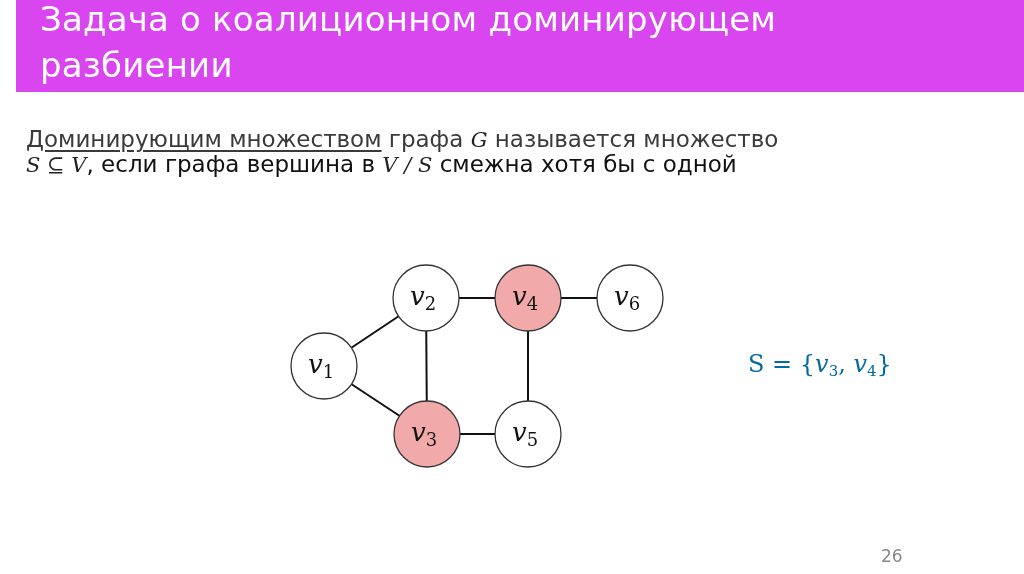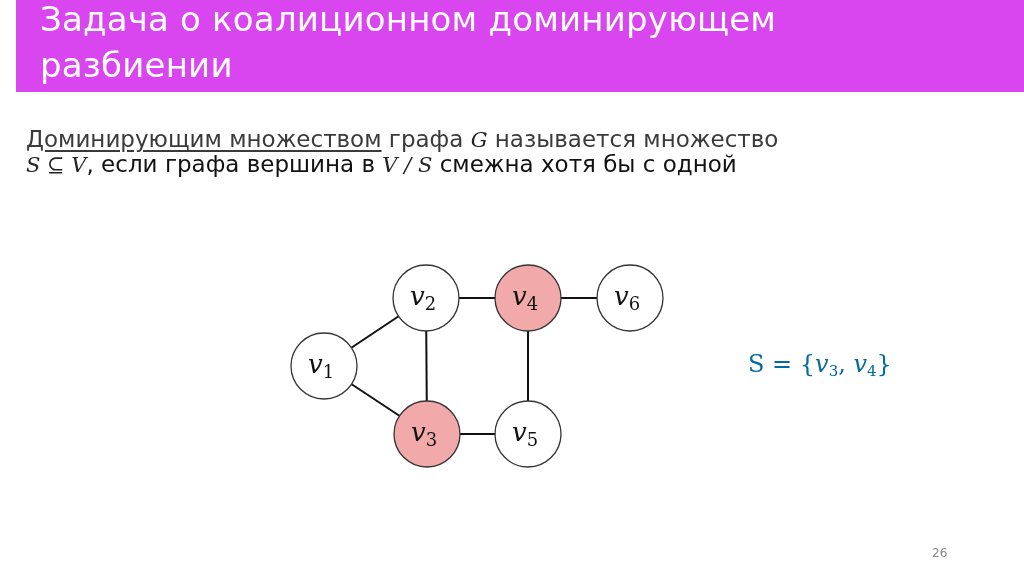--- a/index.html
+++ b/index.html
@@ -7,21 +7,21 @@
   .header { position: absolute; left: 16px; top: 0; width: 1024px; height: 92px; background: #d946ef; }
   .title { position: absolute; left: 24px; top: -4px; font-size: 34px; line-height: 46px; color: #ffffff; font-family: "DejaVu Sans", sans-serif; letter-spacing: 0.2px; }
   .body-text { position: absolute; left: 26px; top: 127px; width: 960px; font-size: 23px; line-height: 24px; color: #111111; }
   .body-text .grey { color: #3a3a3a; }
   .body-text .u { text-decoration: underline; text-underline-offset: 3px; }
   .m { font-family: "DejaVu Serif", serif; font-style: italic; color: #222; font-size: 21px; }
   .graph { position: absolute; left: 0; top: 0; width: 1024px; height: 574px; }
   .set-label { position: absolute; left: 728px; top: 350px; font-family: "DejaVu Serif", serif; font-size: 24px; color: #0369a1; margin-left: 20px; }
   .set-label .it { font-style: italic; }
   .set-label sub { font-size: 15px; vertical-align: -4px; }
-  .page-num { position: absolute; left: 932px; top: 546px; font-size: 12px; color: #888888; }
+  .page-num { position: absolute; left: 881px; top: 546px; font-size: 17px; color: #888888; }
 </style>
 </head>
 <body>
 
 <div class="header">
   <div class="title">
     <div>Задача о коалиционном доминирующем</div>
     <div>разбиении</div>
   </div>
 </div>

